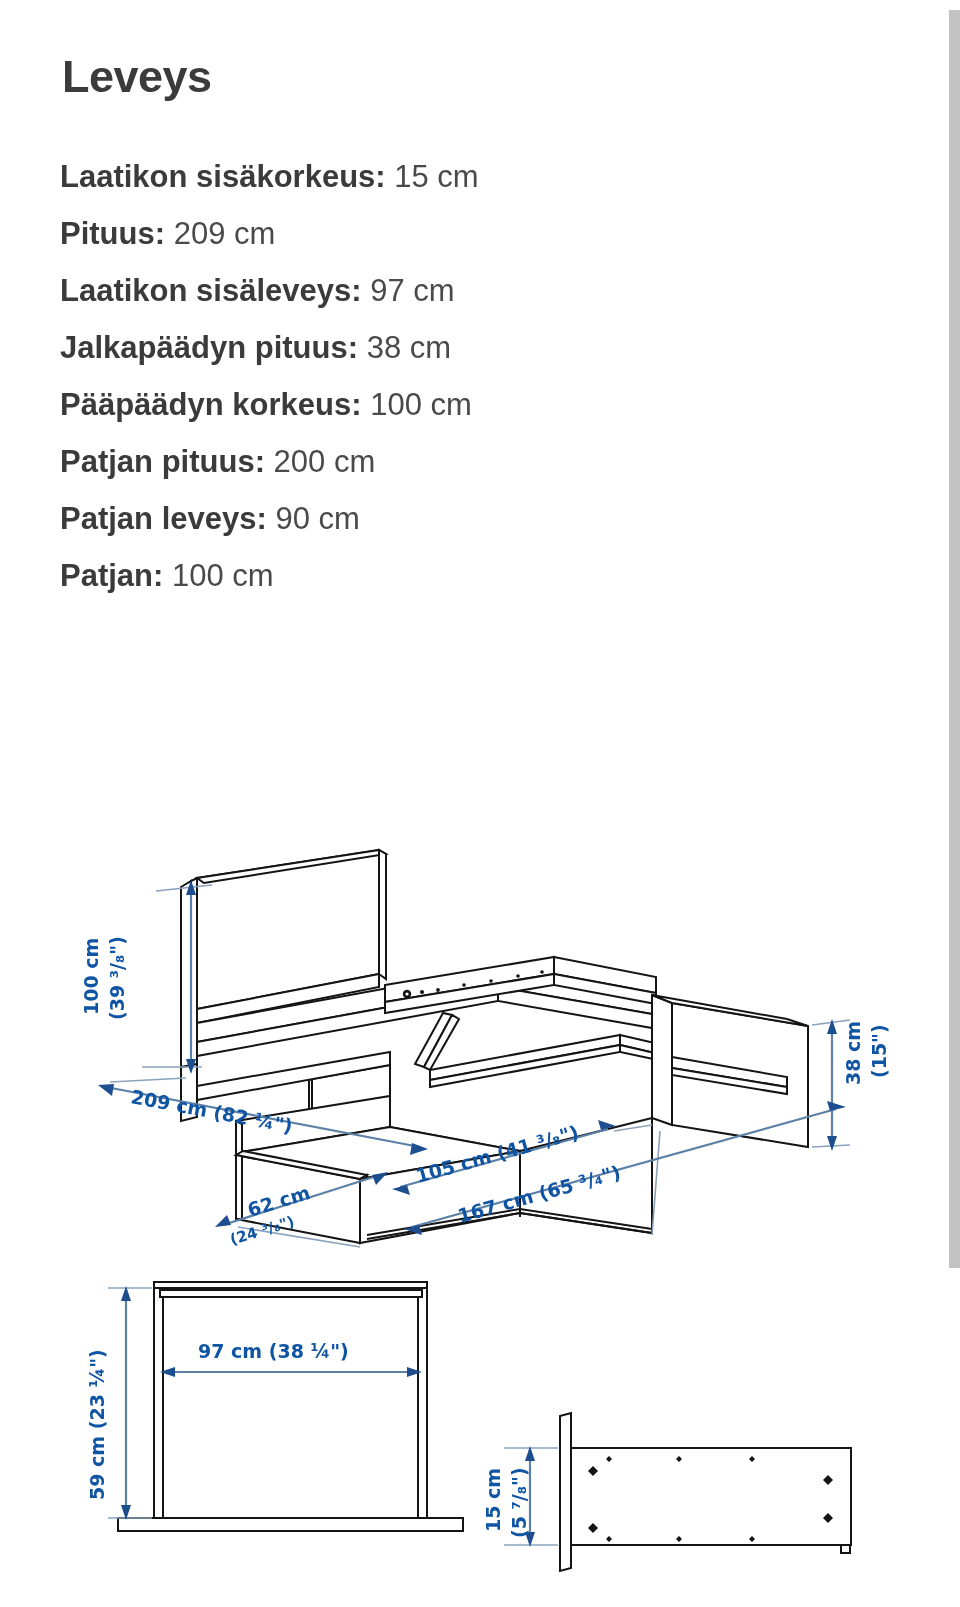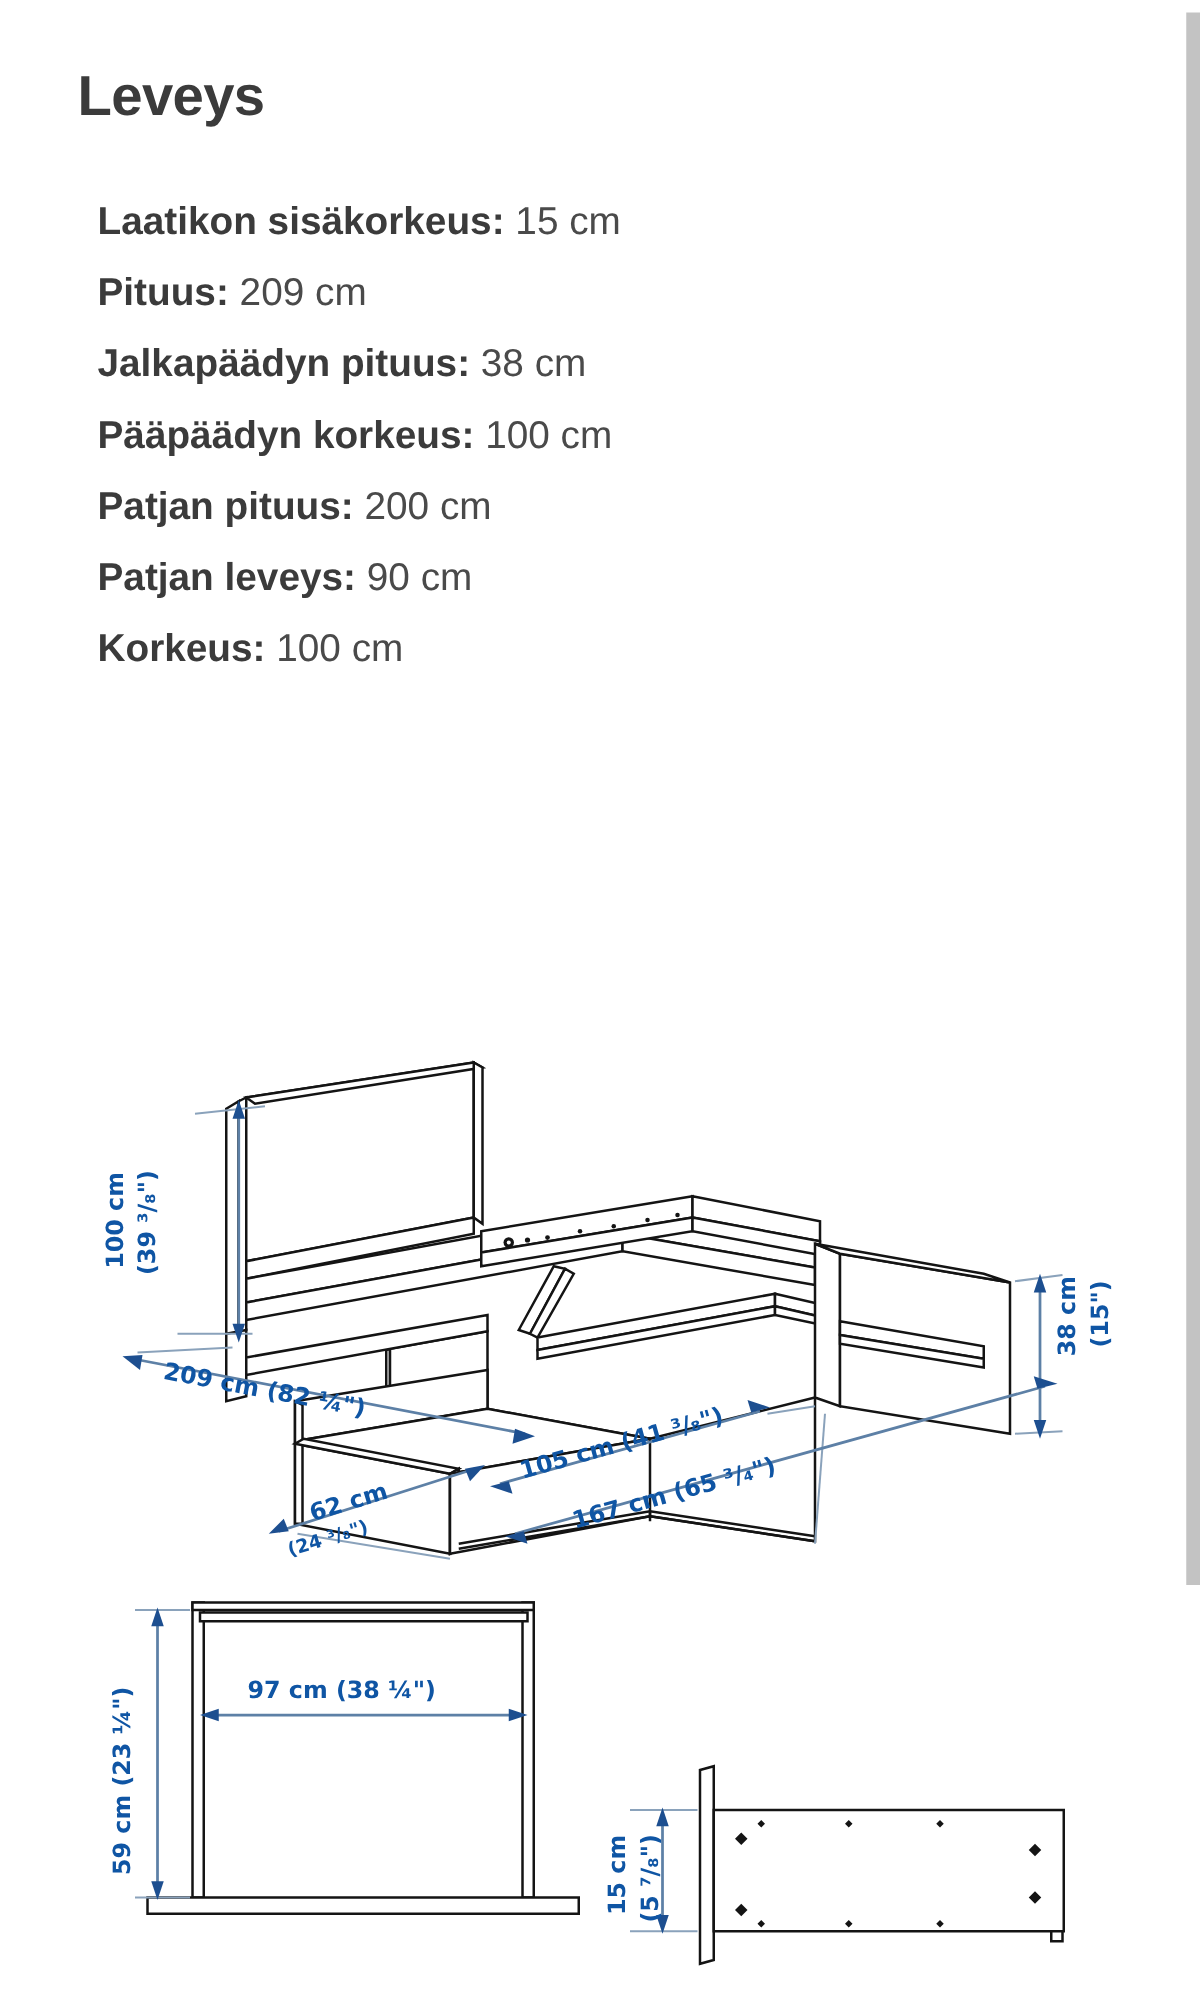--- a/index.html
+++ b/index.html
@@ -49,21 +49,21 @@
     top: 22px;
     font-size: 45px;
     font-weight: bold;
     color: #3b3b3b;
     letter-spacing: -0.5px;
     line-height: 1.1;
   }
 
   #spec-list {
     position: absolute;
-    left: 78px;
+    left: 60px;
     top: 148px;
     width: 760px;
   }
   .spec-row {
     font-size: 31px;
     line-height: 57px;
     color: #3c3c3c;
     white-space: nowrap;
   }
   .spec-label {
@@ -120,37 +120,41 @@
   <div id="spec-list">
     <div class="spec-row">
       <span class="spec-label">Laatikon sisäkorkeus:</span>
       <span class="spec-value">15 cm</span>
     </div>
     <div class="spec-row">
       <span class="spec-label">Pituus:</span>
       <span class="spec-value">209 cm</span>
     </div>
     <div class="spec-row">
+      <span class="spec-label">Laatikon sisäleveys:</span>
+      <span class="spec-value">97 cm</span>
+    </div>
+    <div class="spec-row">
       <span class="spec-label">Jalkapäädyn pituus:</span>
       <span class="spec-value">38 cm</span>
     </div>
     <div class="spec-row">
       <span class="spec-label">Pääpäädyn korkeus:</span>
       <span class="spec-value">100 cm</span>
     </div>
     <div class="spec-row">
       <span class="spec-label">Patjan pituus:</span>
       <span class="spec-value">200 cm</span>
     </div>
     <div class="spec-row">
       <span class="spec-label">Patjan leveys:</span>
       <span class="spec-value">90 cm</span>
     </div>
     <div class="spec-row">
-      <span class="spec-label">Korkeus:</span>
+      <span class="spec-label">Patjan:</span>
       <span class="spec-value">100 cm</span>
     </div>
   </div>
 
   <div id="drawing-main">
     <svg width="810" height="420" viewBox="0 0 810 420">
 
       <polygon class="fillw" points="121,52 131,46 131,232 121,238"></polygon>
       <polygon class="fillw" points="131,46 137,43 137,229 131,232"></polygon>
 

